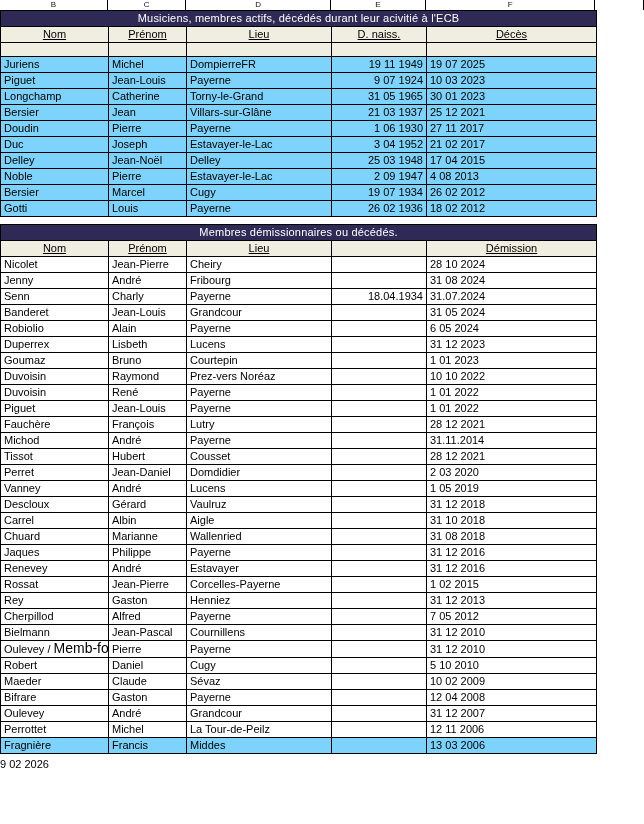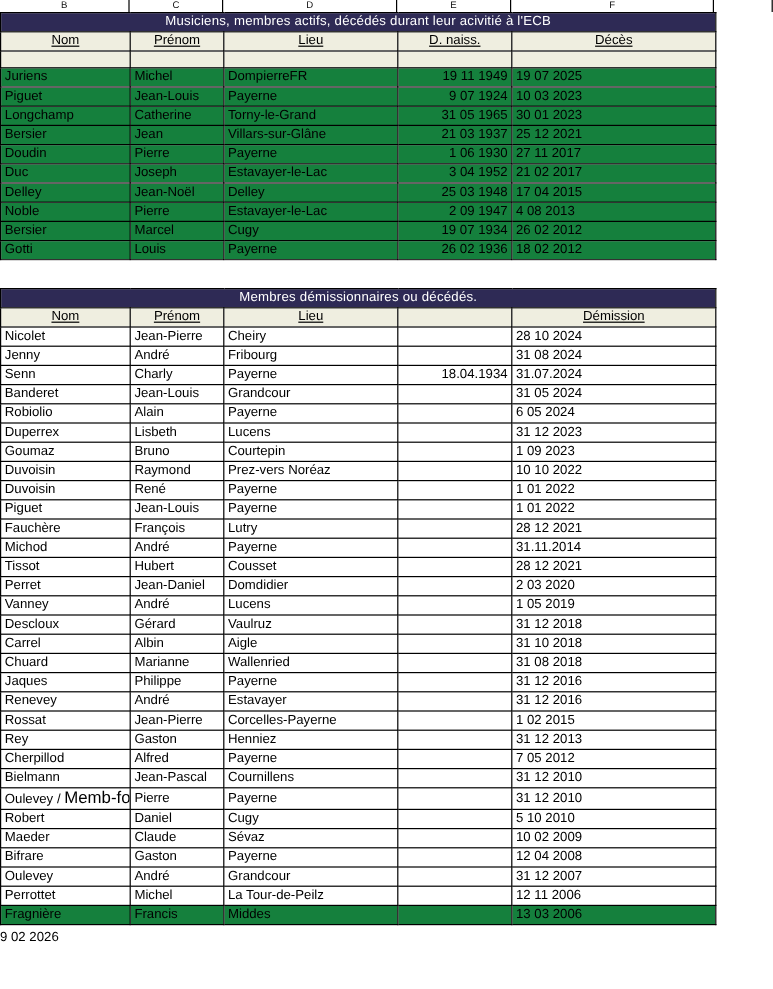--- a/index.html
+++ b/index.html
@@ -77,32 +77,32 @@
   }
   .subhead {
     background: #efeee0;
     font-weight: bold;
     text-align: center;
     font-size: 11.5px;
     height: 17px;
     line-height: 17px;
     text-decoration: underline;
   }
-  .cream td { background: #15803d; }
+  .cream td { background: #7dd3fc; }
   .white td { background: #ffffff; }
   .bold { font-weight: bold; }
   .c { text-align: left; }
   .r { text-align: right; padding-right: 6px; }
   .spacer td {
     height: 13px;
     line-height: 13px;
     background: #efeee0;
   }
   .sect2 {
-    margin-top: 16px;
+    margin-top: 0;
     border-radius: 16px;
   }
   .footer {
     width: 596px;
     text-align: left;
     font-size: 11px;
     padding: 4px 6px 0 0;
     box-sizing: border-box;
   }
   .sub-small { font-size: 14px; }
@@ -283,21 +283,21 @@
         <td>Lisbeth</td>
         <td>Lucens</td>
         <td class="r"></td>
         <td class="c">31 12 2023</td>
       </tr>
       <tr class="white">
         <td>Goumaz</td>
         <td>Bruno</td>
         <td>Courtepin</td>
         <td class="r"></td>
-        <td class="c">1 09 2023</td>
+        <td class="c">1 01 2023</td>
       </tr>
       <tr class="white">
         <td>Duvoisin</td>
         <td>Raymond</td>
         <td>Prez-vers Noréaz</td>
         <td class="r"></td>
         <td class="c">10 10 2022</td>
       </tr>
       <tr class="white">
         <td>Duvoisin</td>

